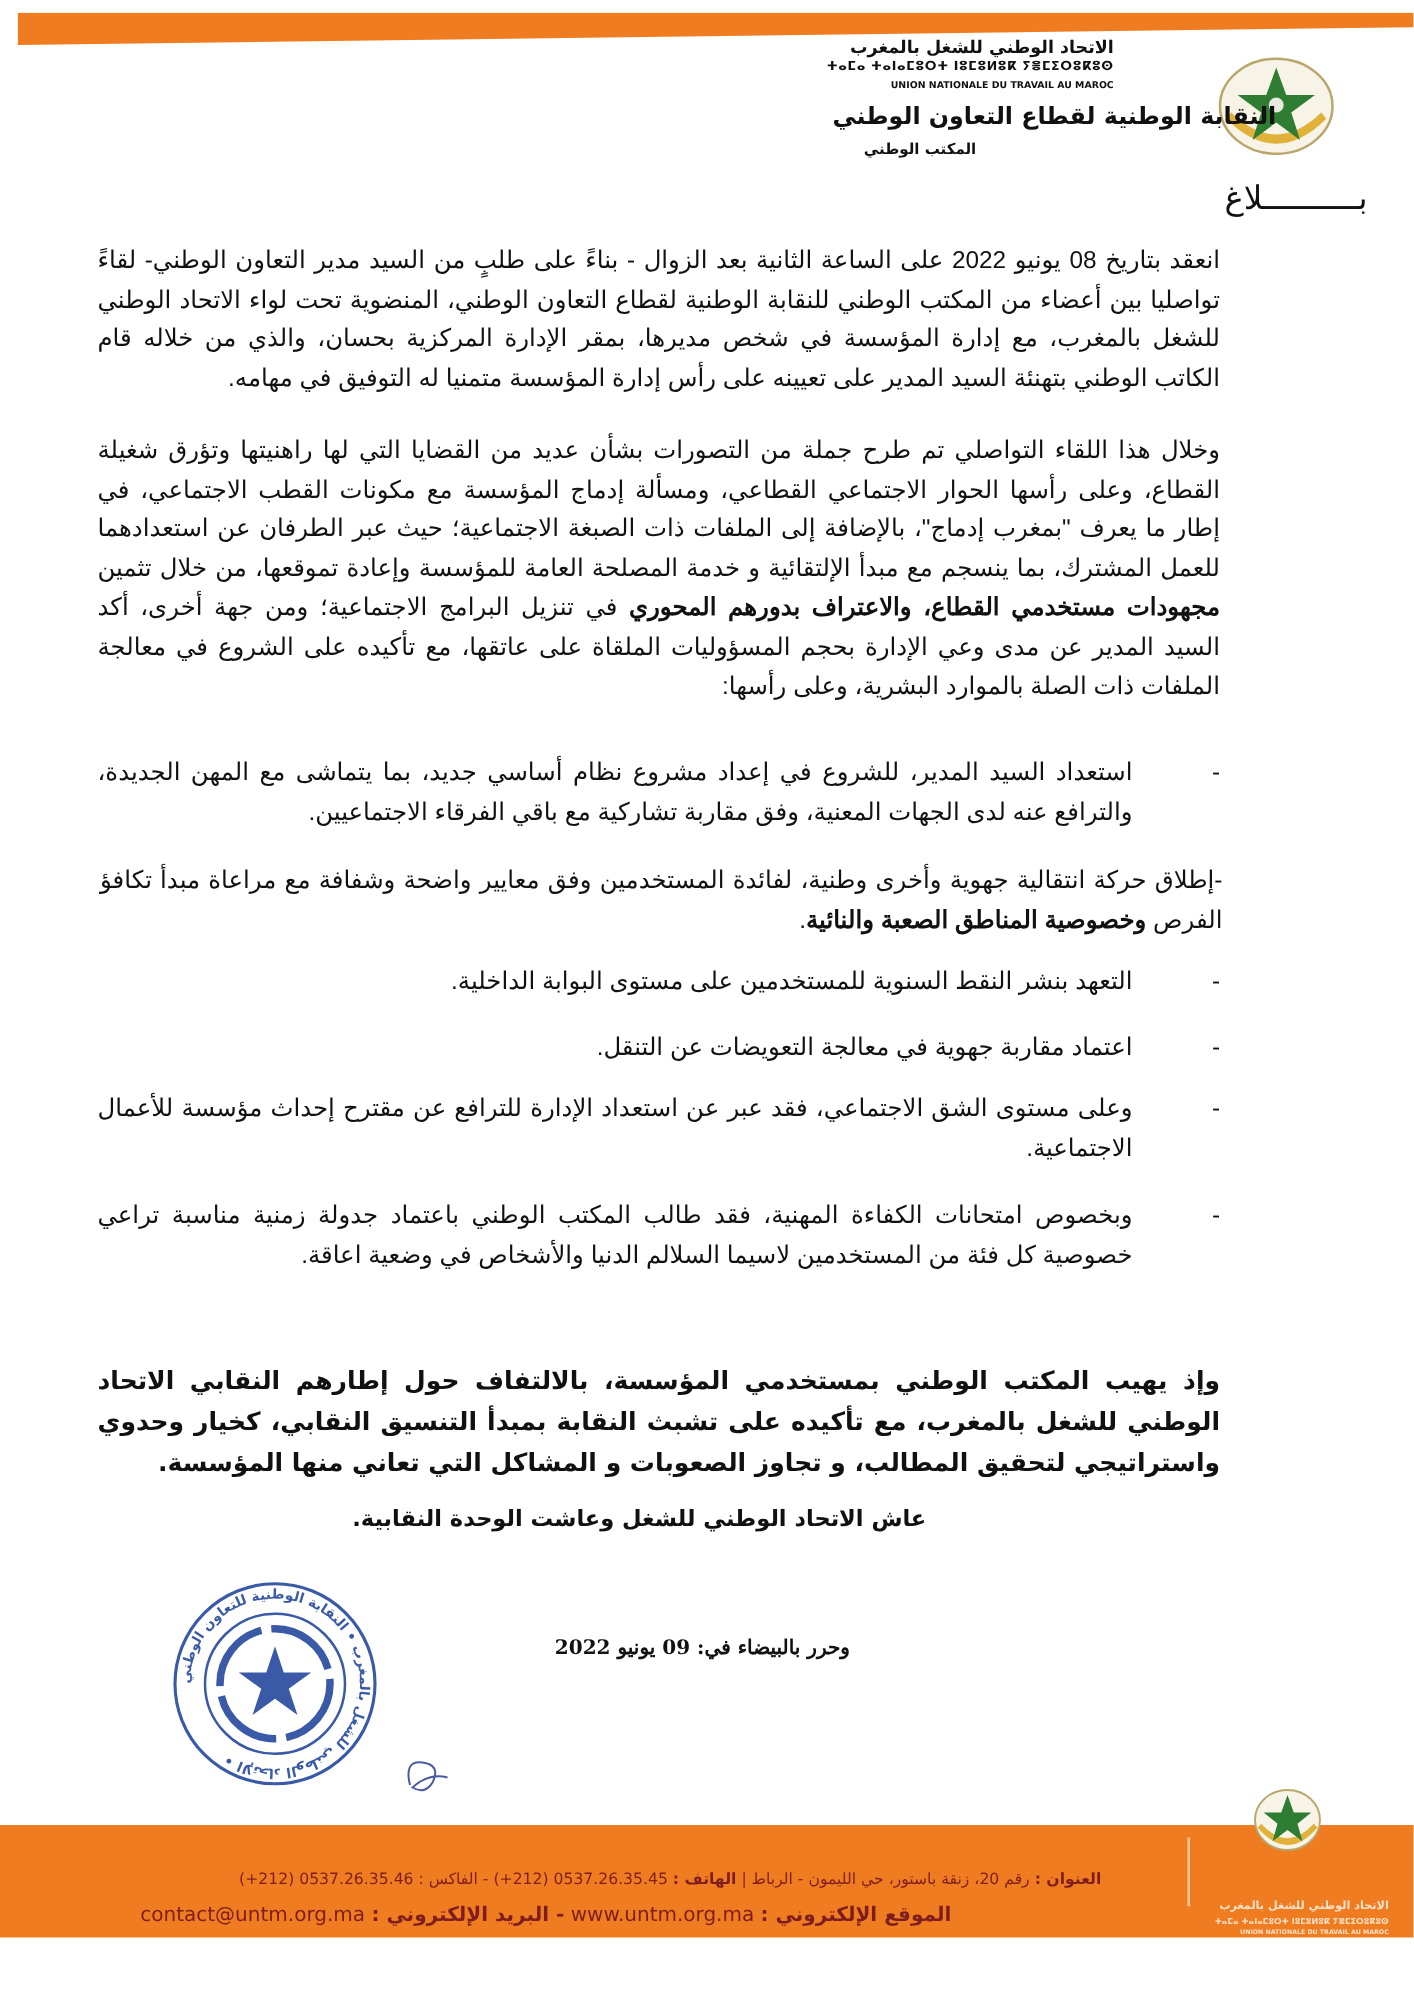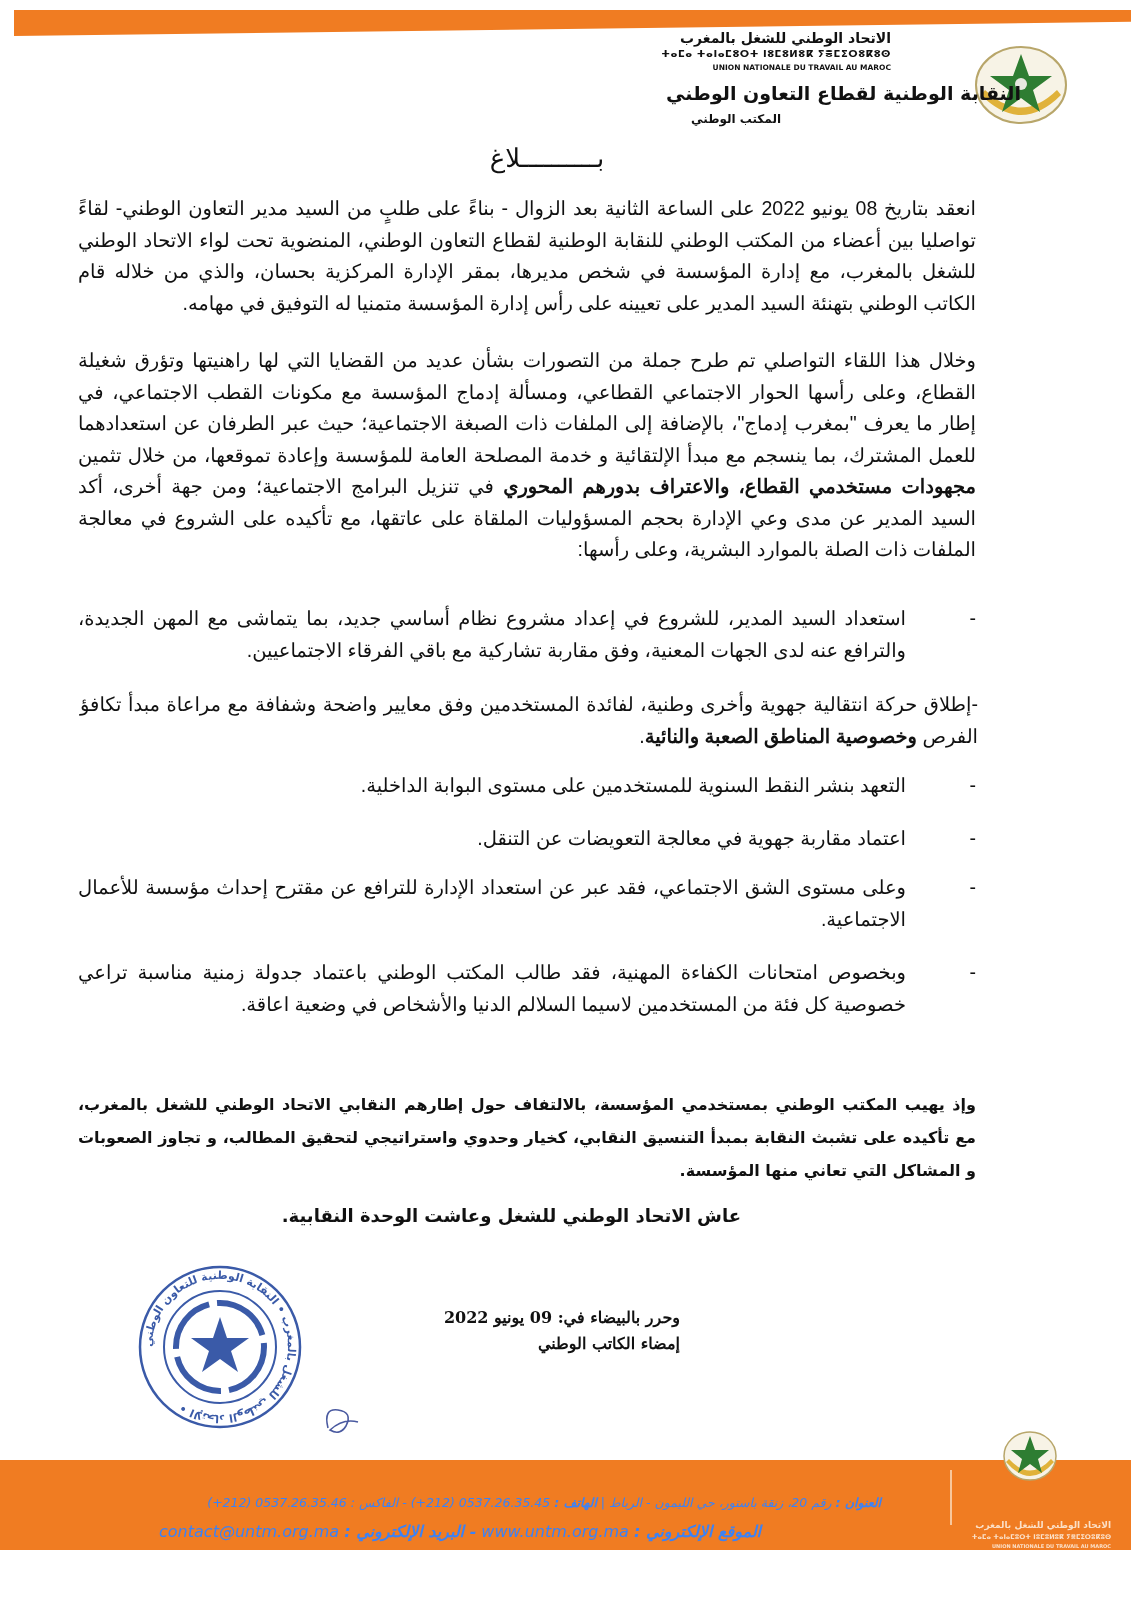--- a/index.html
+++ b/index.html
@@ -5,41 +5,41 @@
   html, body { margin: 0; padding: 0; background: #ffffff; }
   body { width: 1131px; height: 1600px; position: relative; overflow: hidden; font-family: "DejaVu Sans", "Liberation Sans", sans-serif; color: #111; }
   .top-bar { position: absolute; left: 14px; top: 10px; width: 1117px; height: 26px; background: #f07c22; clip-path: polygon(0 0, 100% 0, 100% 45%, 0 100%); }
   .logo-top { position: absolute; right: 60px; top: 40px; width: 100px; height: 90px; }
   .org-line { position: absolute; direction: rtl; white-space: nowrap; }
   .org-ar { right: 240px; top: 30px; font-size: 14px; font-weight: bold; }
   .org-tfng { right: 240px; top: 48px; font-size: 10px; font-weight: bold; letter-spacing: 0.5px; }
   .org-fr { right: 240px; top: 63px; font-size: 7.5px; font-weight: bold; direction: ltr; }
   .syndicate { right: 110px; top: 82px; font-size: 19px; font-weight: bold; letter-spacing: 1px; }
   .bureau { right: 350px; top: 100px; font-size: 12px; font-weight: bold; margin-top: 12px; }
-  .title { position: absolute; top: 143px; left: 0; width: 1094px; text-align: center; font-size: 26px; direction: rtl; font-family: "DejaVu Serif", serif; }
+  .title { position: absolute; top: 143px; left: 0; width: 1094px; text-align: right; font-size: 26px; direction: rtl; font-family: "DejaVu Serif", serif; }
   .body { position: absolute; left: 78px; width: 898px; direction: rtl; text-align: justify; font-family: "Liberation Sans", sans-serif; font-size: 19.5px; line-height: 31.5px; }
   .p1 { top: 193px; }
   .p2 { top: 345px; }
   .bullet { position: absolute; left: 78px; width: 898px; direction: rtl; font-family: "Liberation Sans", sans-serif; font-size: 19.5px; line-height: 31.5px; }
   .bullet .dash { position: absolute; right: 0; top: 0; }
   .bullet .txt { margin-right: 70px; text-align: justify; display: block; }
   .b1 { top: 603px; }
   .p3 { top: 687px; }
   .b2 { top: 770px; }
   .b3 { top: 823px; }
   .b4 { top: 872px; }
   .b5 { top: 957px; }
   b, .bold { font-weight: bold; }
-  .closing { position: absolute; left: 78px; width: 898px; top: 1088px; direction: rtl; text-align: justify; font-family: "DejaVu Sans", sans-serif; font-weight: bold; font-size: 16px; line-height: 33px; }
+  .closing { position: absolute; left: 78px; width: 898px; top: 1088px; direction: rtl; text-align: justify; font-family: "DejaVu Sans", sans-serif; font-weight: bold; font-size: 20px; line-height: 33px; }
   .slogan { position: absolute; top: 1205px; right: 390px; direction: rtl; font-family: "DejaVu Sans", sans-serif; font-weight: bold; font-size: 18px; }
   .sign { position: absolute; left: 380px; width: 300px; top: 1305px; direction: rtl; font-family: "DejaVu Serif", serif; font-weight: bold; font-size: 16px; line-height: 26px; }
   .stamp { position: absolute; left: 135px; top: 1262px; width: 170px; height: 170px; }
   .signature { position: absolute; left: 318px; top: 1398px; width: 50px; height: 45px; }
   .footer { position: absolute; left: 0; top: 1460px; width: 1131px; height: 90px; background: #f07c22; }
-  .footer-line { position: absolute; direction: rtl; color: #3b82f6; white-space: nowrap; font-family: "DejaVu Sans", sans-serif; font-style: italic; }
+  .footer-line { position: absolute; direction: rtl; color: #7f1d1d; white-space: nowrap; font-family: "DejaVu Sans", sans-serif; }
   .f1 { right: 250px; top: 1495px; font-size: 12.5px; }
   .f2 { right: 370px; top: 1522px; font-size: 16px; }
   .f1 .lbl, .f2 .lbl { font-weight: bold; }
   .foot-divider { position: absolute; left: 950px; top: 1470px; width: 2px; height: 55px; background: #f8c79c; }
   .foot-logo { position: absolute; left: 1000px; top: 1428px; width: 60px; height: 60px; }
   .foot-org { position: absolute; right: 20px; direction: rtl; color: #fbe0c8; white-space: nowrap; font-weight: bold; }
   .fo1 { top: 1520px; font-size: 9px; }
   .fo2 { top: 1533px; font-size: 6.5px; }
   .fo3 { top: 1543px; font-size: 5px; direction: ltr; }
 </style>
@@ -106,21 +106,20 @@
     <textPath href="#stampArc">الإتحاد الوطني للشغل بالمغرب • النقابة الوطنية للتعاون الوطني •</textPath>
   </text>
   <polygon points="85,55 92,76 114,76 96,89 103,110 85,97 67,110 74,89 56,76 78,76" fill="#3a5aa8"></polygon>
 </svg>
 <svg class="signature" viewBox="0 0 50 45">
   <path d="M10 30 Q5 10 20 12 Q35 14 28 28 Q22 38 12 32 Q25 20 40 24" fill="none" stroke="#4a5aa0" stroke-width="1.6"></path>
 </svg>
 
 <div class="sign">
   <div>وحرر بالبيضاء في: 09  يونيو 2022</div>
-  <div>إمضاء الكاتب الوطني</div>
 </div>
 
 <div class="footer"></div>
 <div class="foot-divider"></div>
 <svg class="foot-logo" viewBox="0 0 60 60">
   <ellipse cx="30" cy="28" rx="26" ry="24" fill="#f7f3e6" stroke="#b8a66a" stroke-width="1.5"></ellipse>
   <path d="M6 34 Q30 62 54 34 L51 31 Q30 54 9 31 Z" fill="#e0b23a"></path>
   <polygon points="30,8 35,22 49,22 38,31 42,45 30,36 18,45 22,31 11,22 25,22" fill="#2e7d32"></polygon>
 </svg>
 <div class="foot-org fo1">الاتحاد الوطني للشغل بالمغرب</div>

